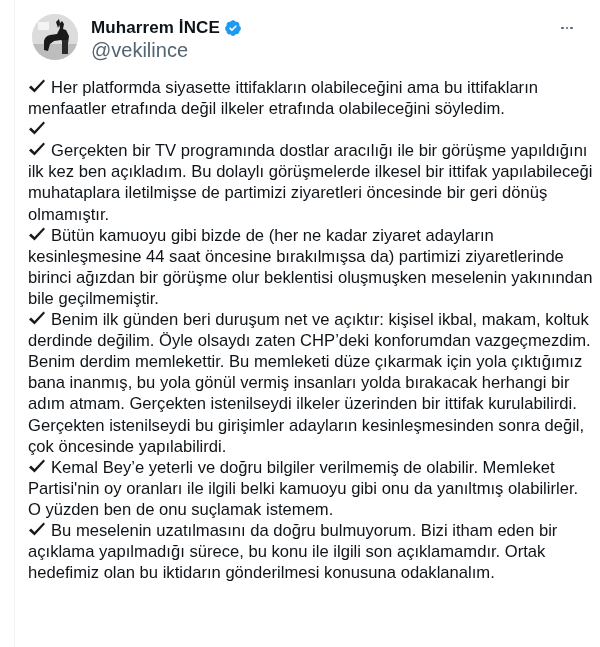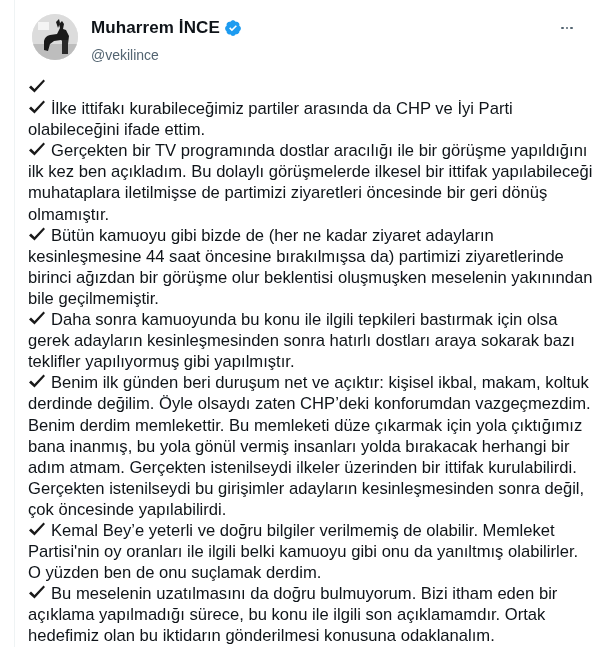--- a/index.html
+++ b/index.html
@@ -59,23 +59,23 @@
       font-size: 17px;
       color: #0f1419;
       letter-spacing: 0.1px;
     }
     .verified-icon {
       width: 18px;
       height: 18px;
       display: inline-block;
     }
     .handle {
-      font-size: 14px;
+      font-size: 20px;
       color: #536471;
-      margin-top: 8px;
+      margin-top: 0;
     }
     .more-button {
       position: absolute;
       right: 10px;
       top: 20px;
       width: 22px;
       height: 16px;
       display: flex;
       align-items: center;
       justify-content: center;
@@ -140,36 +140,33 @@
     <div class="more-button">
       <span class="dot"></span>
       <span class="dot"></span>
       <span class="dot"></span>
     </div>
   </header>
 
   <div class="body-text">
     <span class="para"><svg class="check" viewBox="0 0 18 16">
           <path d="M1 9.5 L3 7.5 L6.5 11 L15.5 1.5 L17 3 L6.5 14.5 Z" fill="#1a1a1a"></path>
-        </svg></span>
+        </svg><span>Her platformda siyasette ittifakların olabileceğini ama bu ittifakların menfaatler etrafında değil ilkeler etrafında olabileceğini söyledim.</span></span>
     <span class="para"><svg class="check" viewBox="0 0 18 16">
           <path d="M1 9.5 L3 7.5 L6.5 11 L15.5 1.5 L17 3 L6.5 14.5 Z" fill="#1a1a1a"></path>
-        </svg><span>İlke ittifakı kurabileceğimiz partiler arasında da CHP ve İyi Parti olabileceğini ifade ettim.</span></span>
+        </svg></span>
     <span class="para"><svg class="check" viewBox="0 0 18 16">
           <path d="M1 9.5 L3 7.5 L6.5 11 L15.5 1.5 L17 3 L6.5 14.5 Z" fill="#1a1a1a"></path>
         </svg><span>Gerçekten bir TV programında dostlar aracılığı ile bir görüşme yapıldığını ilk kez ben açıkladım. Bu dolaylı görüşmelerde ilkesel bir ittifak yapılabileceği muhataplara iletilmişse de partimizi ziyaretleri öncesinde bir geri dönüş olmamıştır.</span></span>
     <span class="para"><svg class="check" viewBox="0 0 18 16">
           <path d="M1 9.5 L3 7.5 L6.5 11 L15.5 1.5 L17 3 L6.5 14.5 Z" fill="#1a1a1a"></path>
         </svg><span>Bütün kamuoyu gibi bizde de (her ne kadar ziyaret adayların kesinleşmesine 44 saat öncesine bırakılmışsa da) partimizi ziyaretlerinde birinci ağızdan bir görüşme olur beklentisi oluşmuşken meselenin yakınından bile geçilmemiştir.</span></span>
     <span class="para"><svg class="check" viewBox="0 0 18 16">
           <path d="M1 9.5 L3 7.5 L6.5 11 L15.5 1.5 L17 3 L6.5 14.5 Z" fill="#1a1a1a"></path>
-        </svg><span>Daha sonra kamuoyunda bu konu ile ilgili tepkileri bastırmak için olsa gerek adayların kesinleşmesinden sonra hatırlı dostları araya sokarak bazı teklifler yapılıyormuş gibi yapılmıştır.</span></span>
-    <span class="para"><svg class="check" viewBox="0 0 18 16">
-          <path d="M1 9.5 L3 7.5 L6.5 11 L15.5 1.5 L17 3 L6.5 14.5 Z" fill="#1a1a1a"></path>
         </svg><span>Benim ilk günden beri duruşum net ve açıktır: kişisel ikbal, makam, koltuk derdinde değilim. Öyle olsaydı zaten CHP’deki konforumdan vazgeçmezdim. Benim derdim memlekettir. Bu memleketi düze çıkarmak için yola çıktığımız bana inanmış, bu yola gönül vermiş insanları yolda bırakacak herhangi bir adım atmam. Gerçekten istenilseydi ilkeler üzerinden bir ittifak kurulabilirdi. Gerçekten istenilseydi bu girişimler adayların kesinleşmesinden sonra değil, çok öncesinde yapılabilirdi.</span></span>
     <span class="para"><svg class="check" viewBox="0 0 18 16">
           <path d="M1 9.5 L3 7.5 L6.5 11 L15.5 1.5 L17 3 L6.5 14.5 Z" fill="#1a1a1a"></path>
-        </svg><span>Kemal Bey’e yeterli ve doğru bilgiler verilmemiş de olabilir. Memleket Partisi'nin oy oranları ile ilgili belki kamuoyu gibi onu da yanıltmış olabilirler. O yüzden ben de onu suçlamak derdim.</span></span>
+        </svg><span>Kemal Bey’e yeterli ve doğru bilgiler verilmemiş de olabilir. Memleket Partisi'nin oy oranları ile ilgili belki kamuoyu gibi onu da yanıltmış olabilirler. O yüzden ben de onu suçlamak istemem.</span></span>
     <span class="para"><svg class="check" viewBox="0 0 18 16">
           <path d="M1 9.5 L3 7.5 L6.5 11 L15.5 1.5 L17 3 L6.5 14.5 Z" fill="#1a1a1a"></path>
         </svg><span>Bu meselenin uzatılmasını da doğru bulmuyorum. Bizi itham eden bir açıklama yapılmadığı sürece, bu konu ile ilgili son açıklamamdır. Ortak hedefimiz olan bu iktidarın gönderilmesi konusuna odaklanalım.</span></span>
   </div>
 </article>
 
 </body></html>

